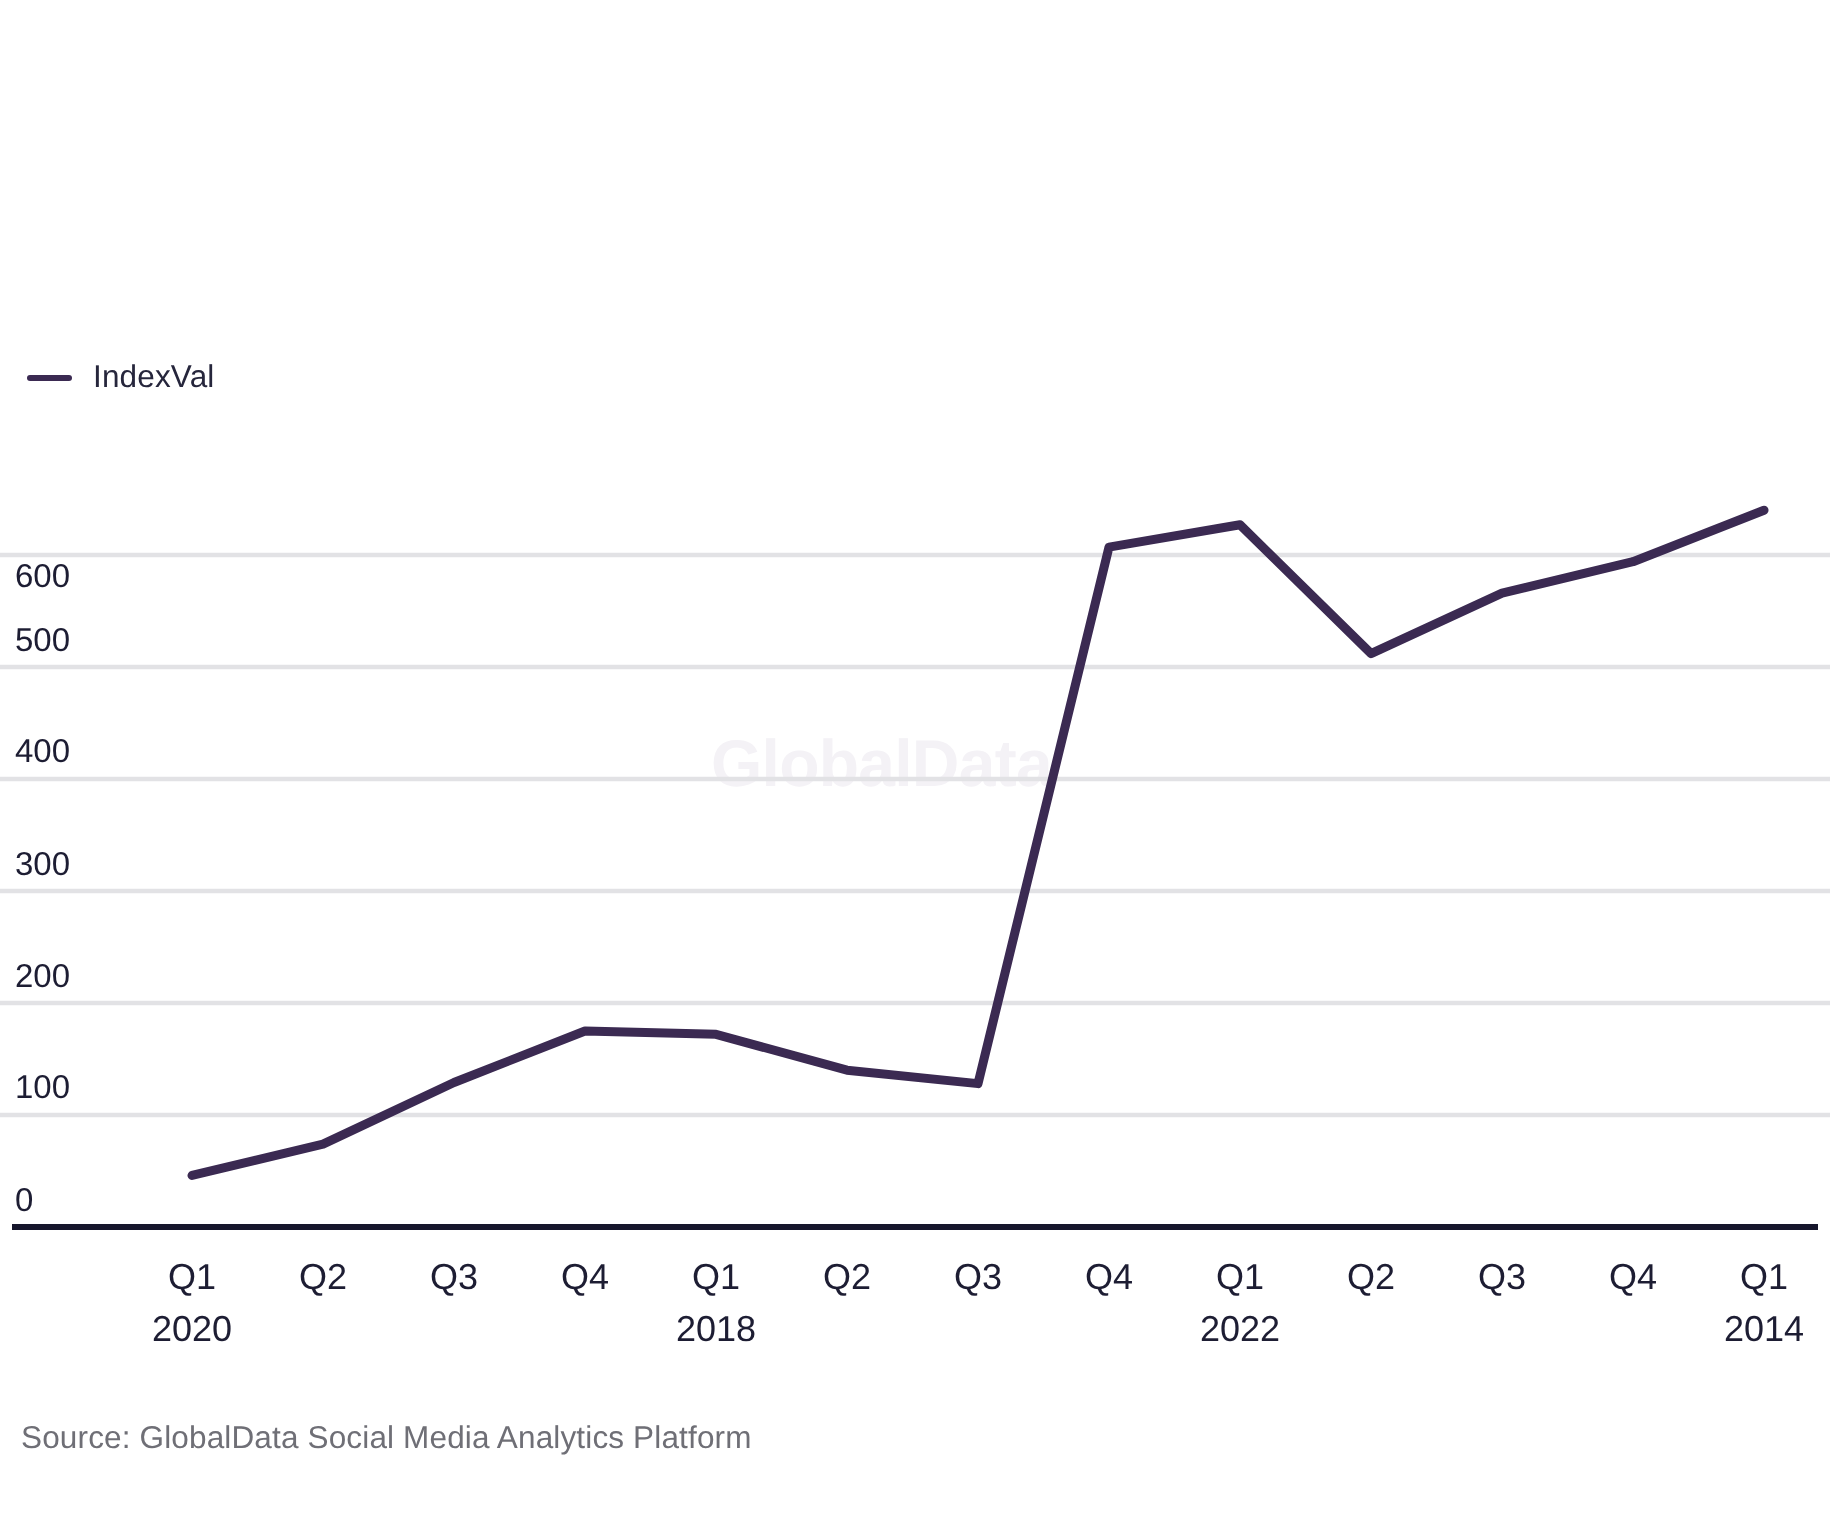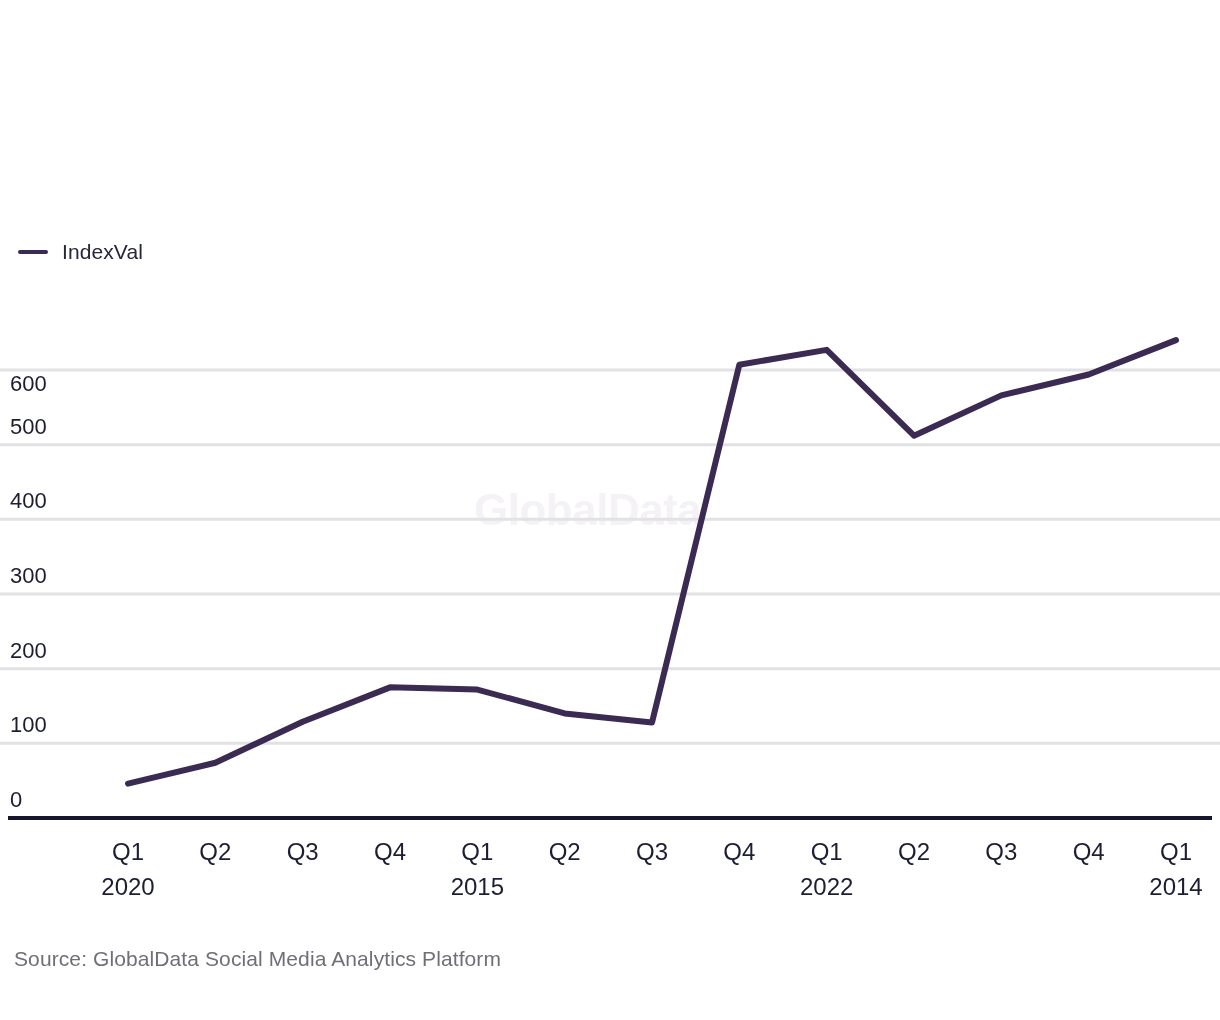--- a/index.html
+++ b/index.html
@@ -146,21 +146,21 @@
         <span class="q">Q2</span>
       </div>
       <div class="xtick" style="left: 302.667px; top: 838px;">
         <span class="q">Q3</span>
       </div>
       <div class="xtick" style="left: 390px; top: 838px;">
         <span class="q">Q4</span>
       </div>
       <div class="xtick" style="left: 477.333px; top: 838px;">
         <span class="q">Q1</span>
-        <span class="yr">2015</span>
+        <span class="yr">2018</span>
       </div>
       <div class="xtick" style="left: 564.667px; top: 838px;">
         <span class="q">Q2</span>
       </div>
       <div class="xtick" style="left: 652px; top: 838px;">
         <span class="q">Q3</span>
       </div>
       <div class="xtick" style="left: 739.333px; top: 838px;">
         <span class="q">Q4</span>
       </div>

